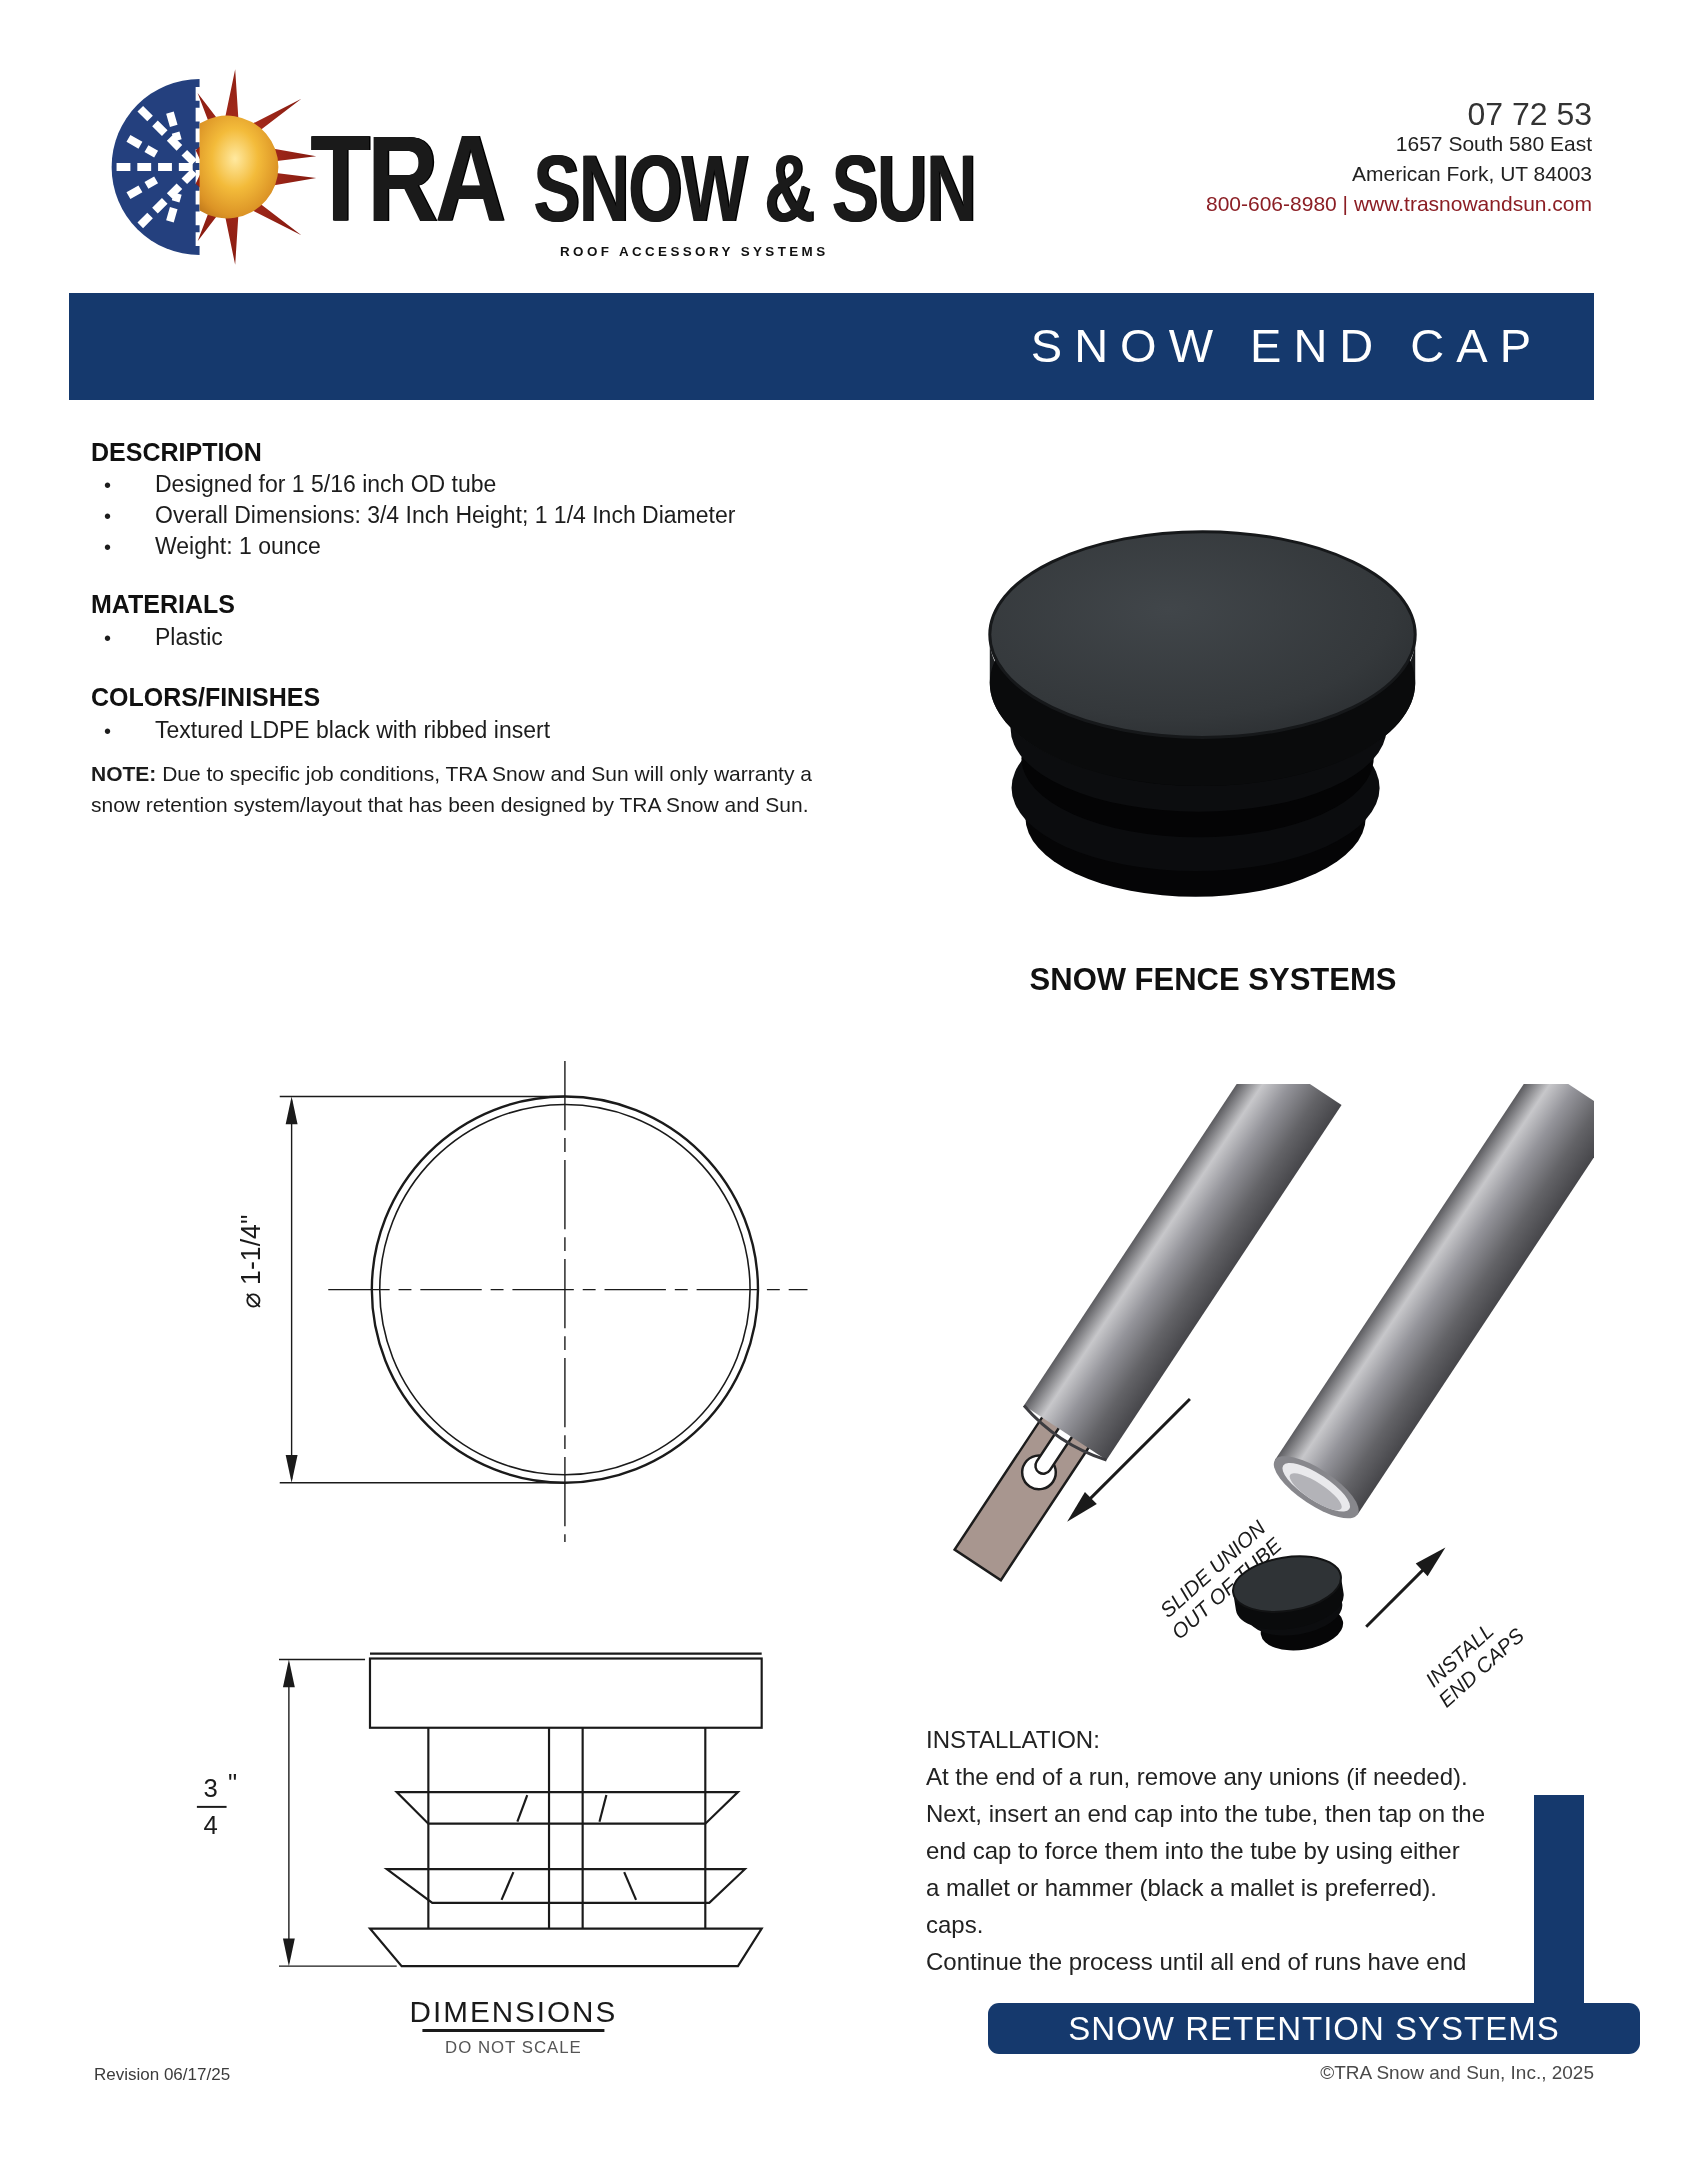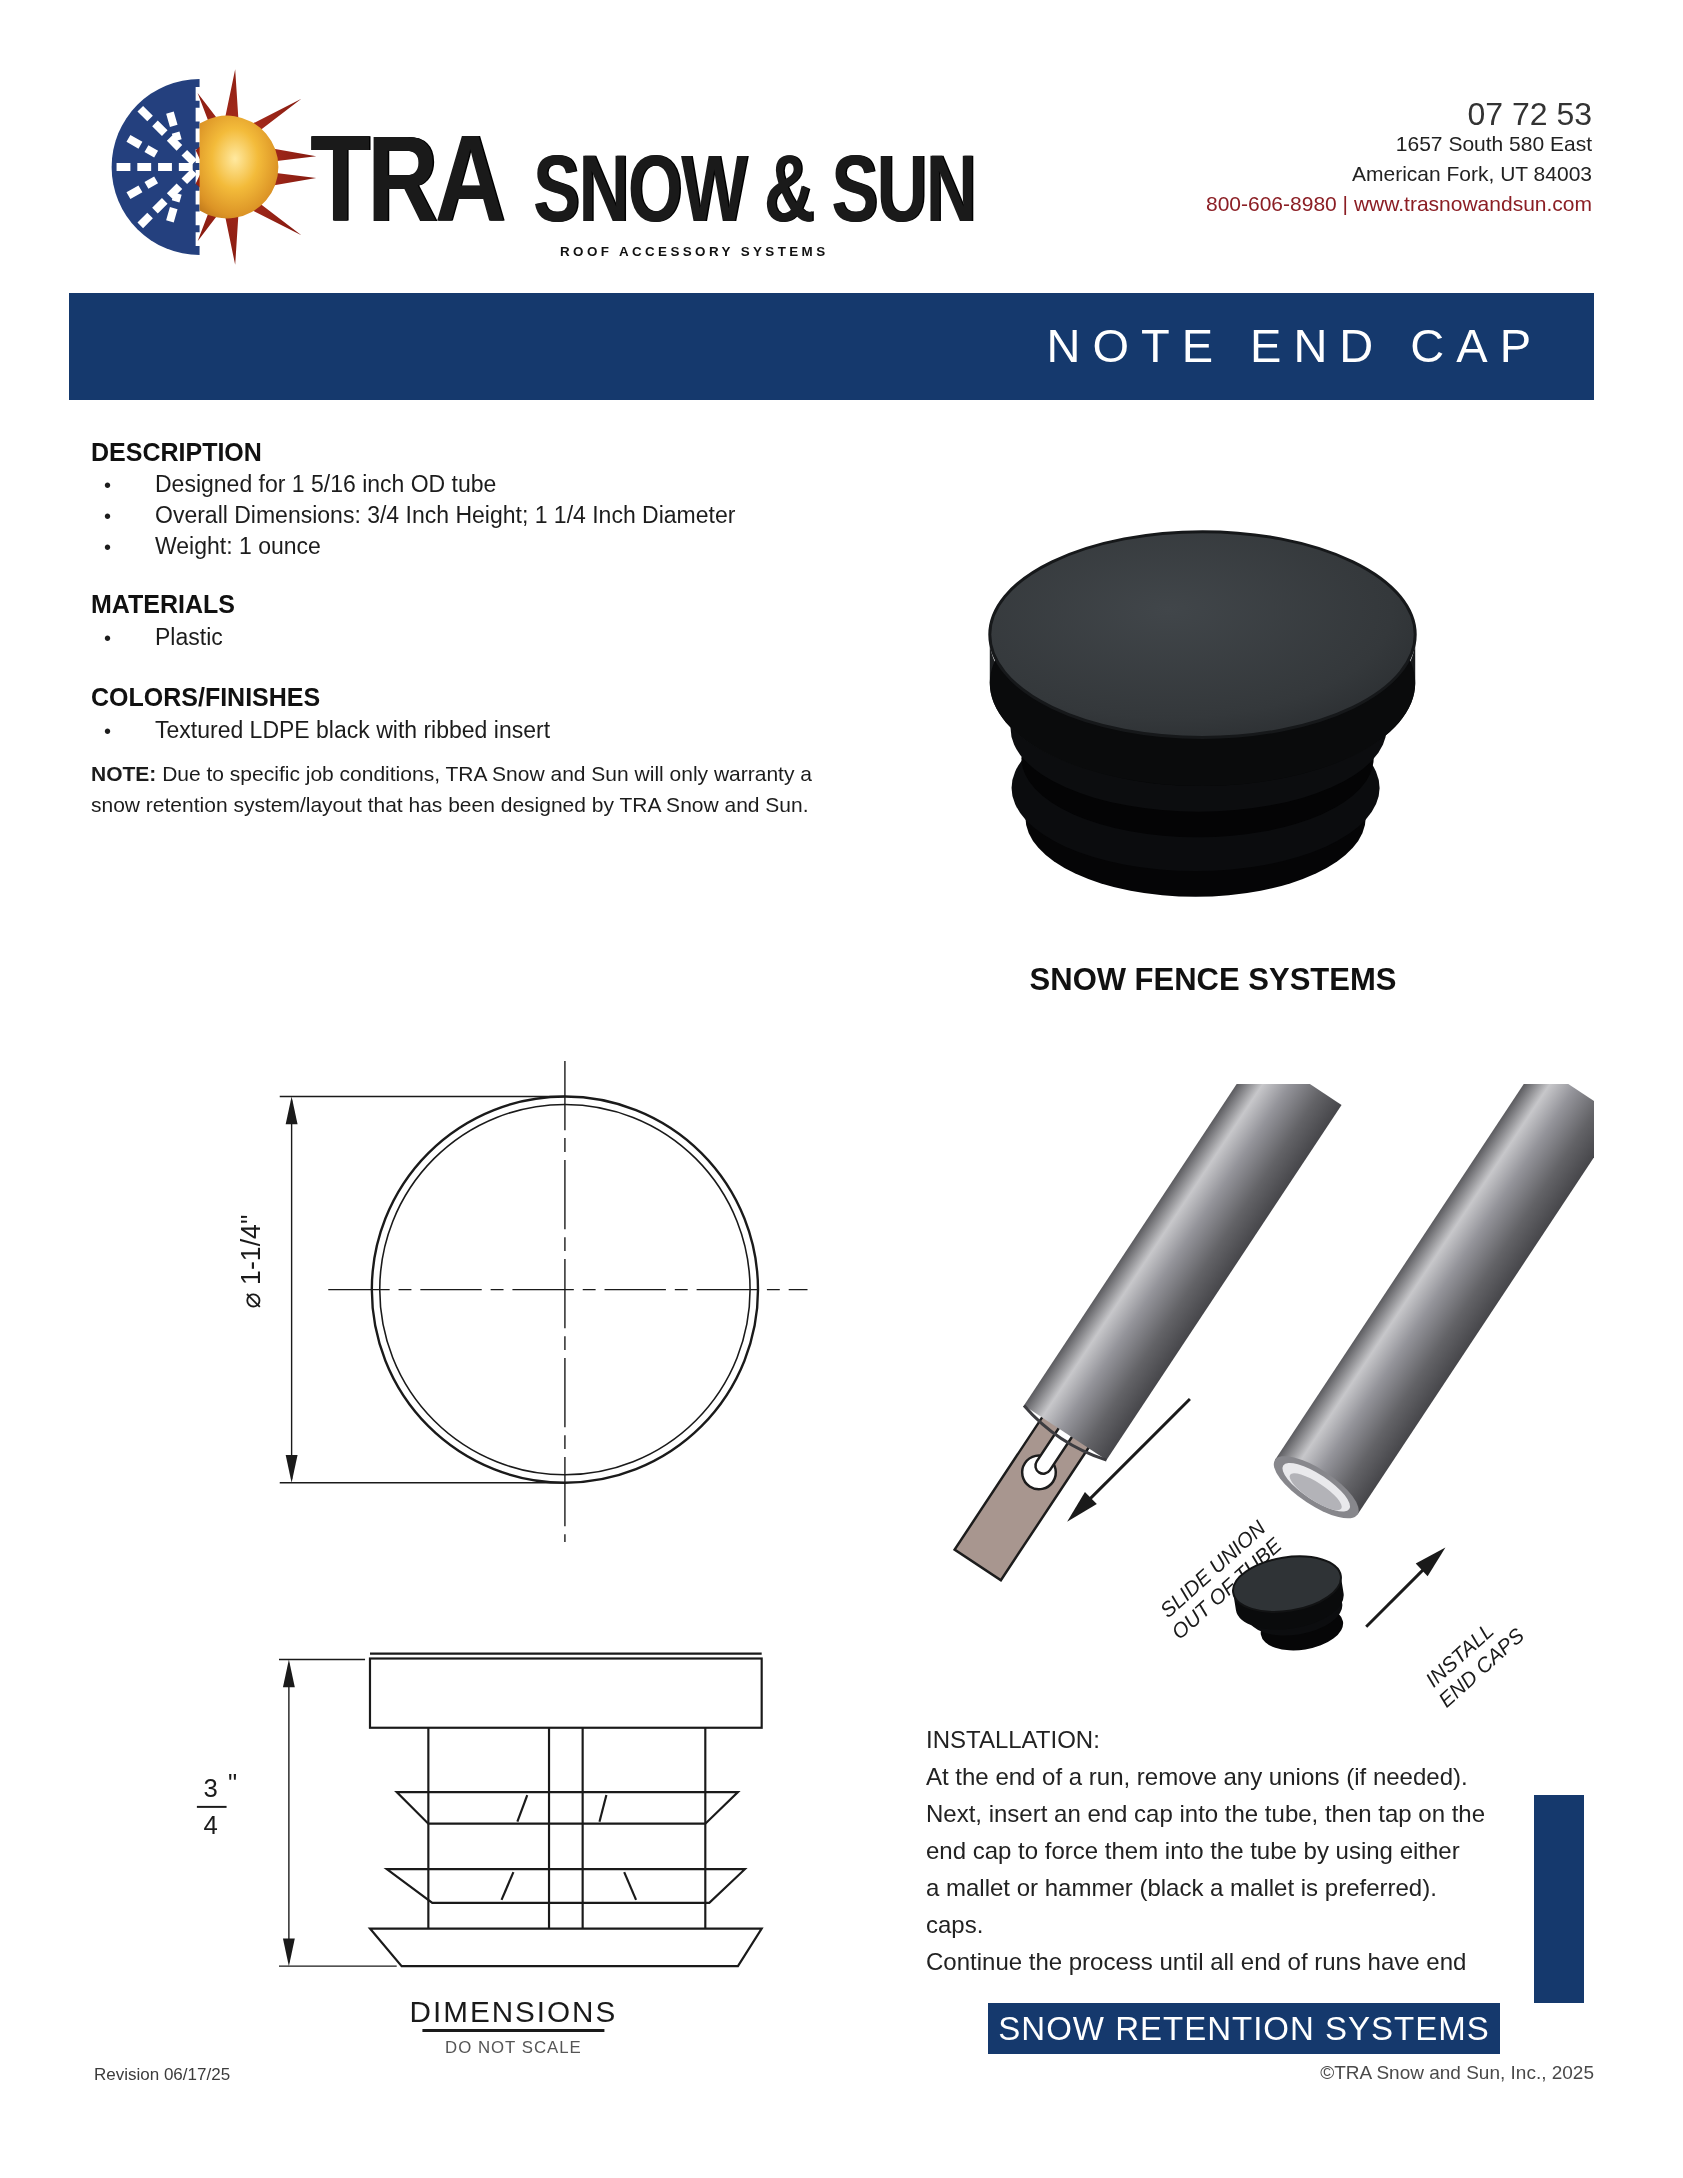--- a/index.html
+++ b/index.html
@@ -35,21 +35,21 @@
 
   
   .used-on{position:absolute;left:891px;top:956px;width:644px;text-align:center;
            font-size:31px;font-weight:bold;line-height:47px;color:#111;white-space:nowrap;}
 
   
   .install{position:absolute;left:926px;top:1721px;font-size:24px;line-height:37px;color:#222;white-space:nowrap;}
 
   
   .foot-bar-v{position:absolute;left:1534px;top:1795px;width:50px;height:208px;background:#15396d;}
-  .foot-banner{position:absolute;left:988px;top:2003px;width:512px;height:51px;background:#15396d;}
+  .foot-banner{position:absolute;left:988px;top:2003px;width:652px;height:51px;background:#15396d;border-radius:11px;}
   .foot-banner-text{position:absolute;width:100%;top:50%;transform:translateY(-50%);text-align:center;
                     color:#fff;font-size:33px;letter-spacing:1px;white-space:nowrap;}
   .revision{position:absolute;left:94px;top:2065px;font-size:17px;color:#3c3c3c;}
   .copyright{position:absolute;right:89px;top:2062px;font-size:19px;color:#4a4a4a;}
 
   svg text{font-family:"Liberation Sans",sans-serif;}
   .cad{stroke:#1a1a1a;fill:none;}
 </style>
 </head>
 <body>
@@ -93,21 +93,21 @@
   <div class="logo-tagline">ROOF ACCESSORY SYSTEMS</div>
 
   <div class="contact">
     <div class="csi">07 72 53</div>
     <div>1657 South 580 East</div>
     <div>American Fork, UT  84003</div>
     <div class="contact-red">800-606-8980 | www.trasnowandsun.com</div>
   </div>
 
   <div class="banner">
-    <div class="banner-title">NOTE END CAP</div>
+    <div class="banner-title">SNOW END CAP</div>
   </div>
 
   <div class="sec-head" style="top:438px">DESCRIPTION</div>
   <div class="bullet-row" style="top:471px">
     <span class="bullet-mark">•</span><span>Designed for 1 5/16 inch OD tube</span>
   </div>
   <div class="bullet-row" style="top:502px">
     <span class="bullet-mark">•</span><span>Overall Dimensions: 3/4 Inch Height; 1 1/4 Inch Diameter</span>
   </div>
   <div class="bullet-row" style="top:533px">

